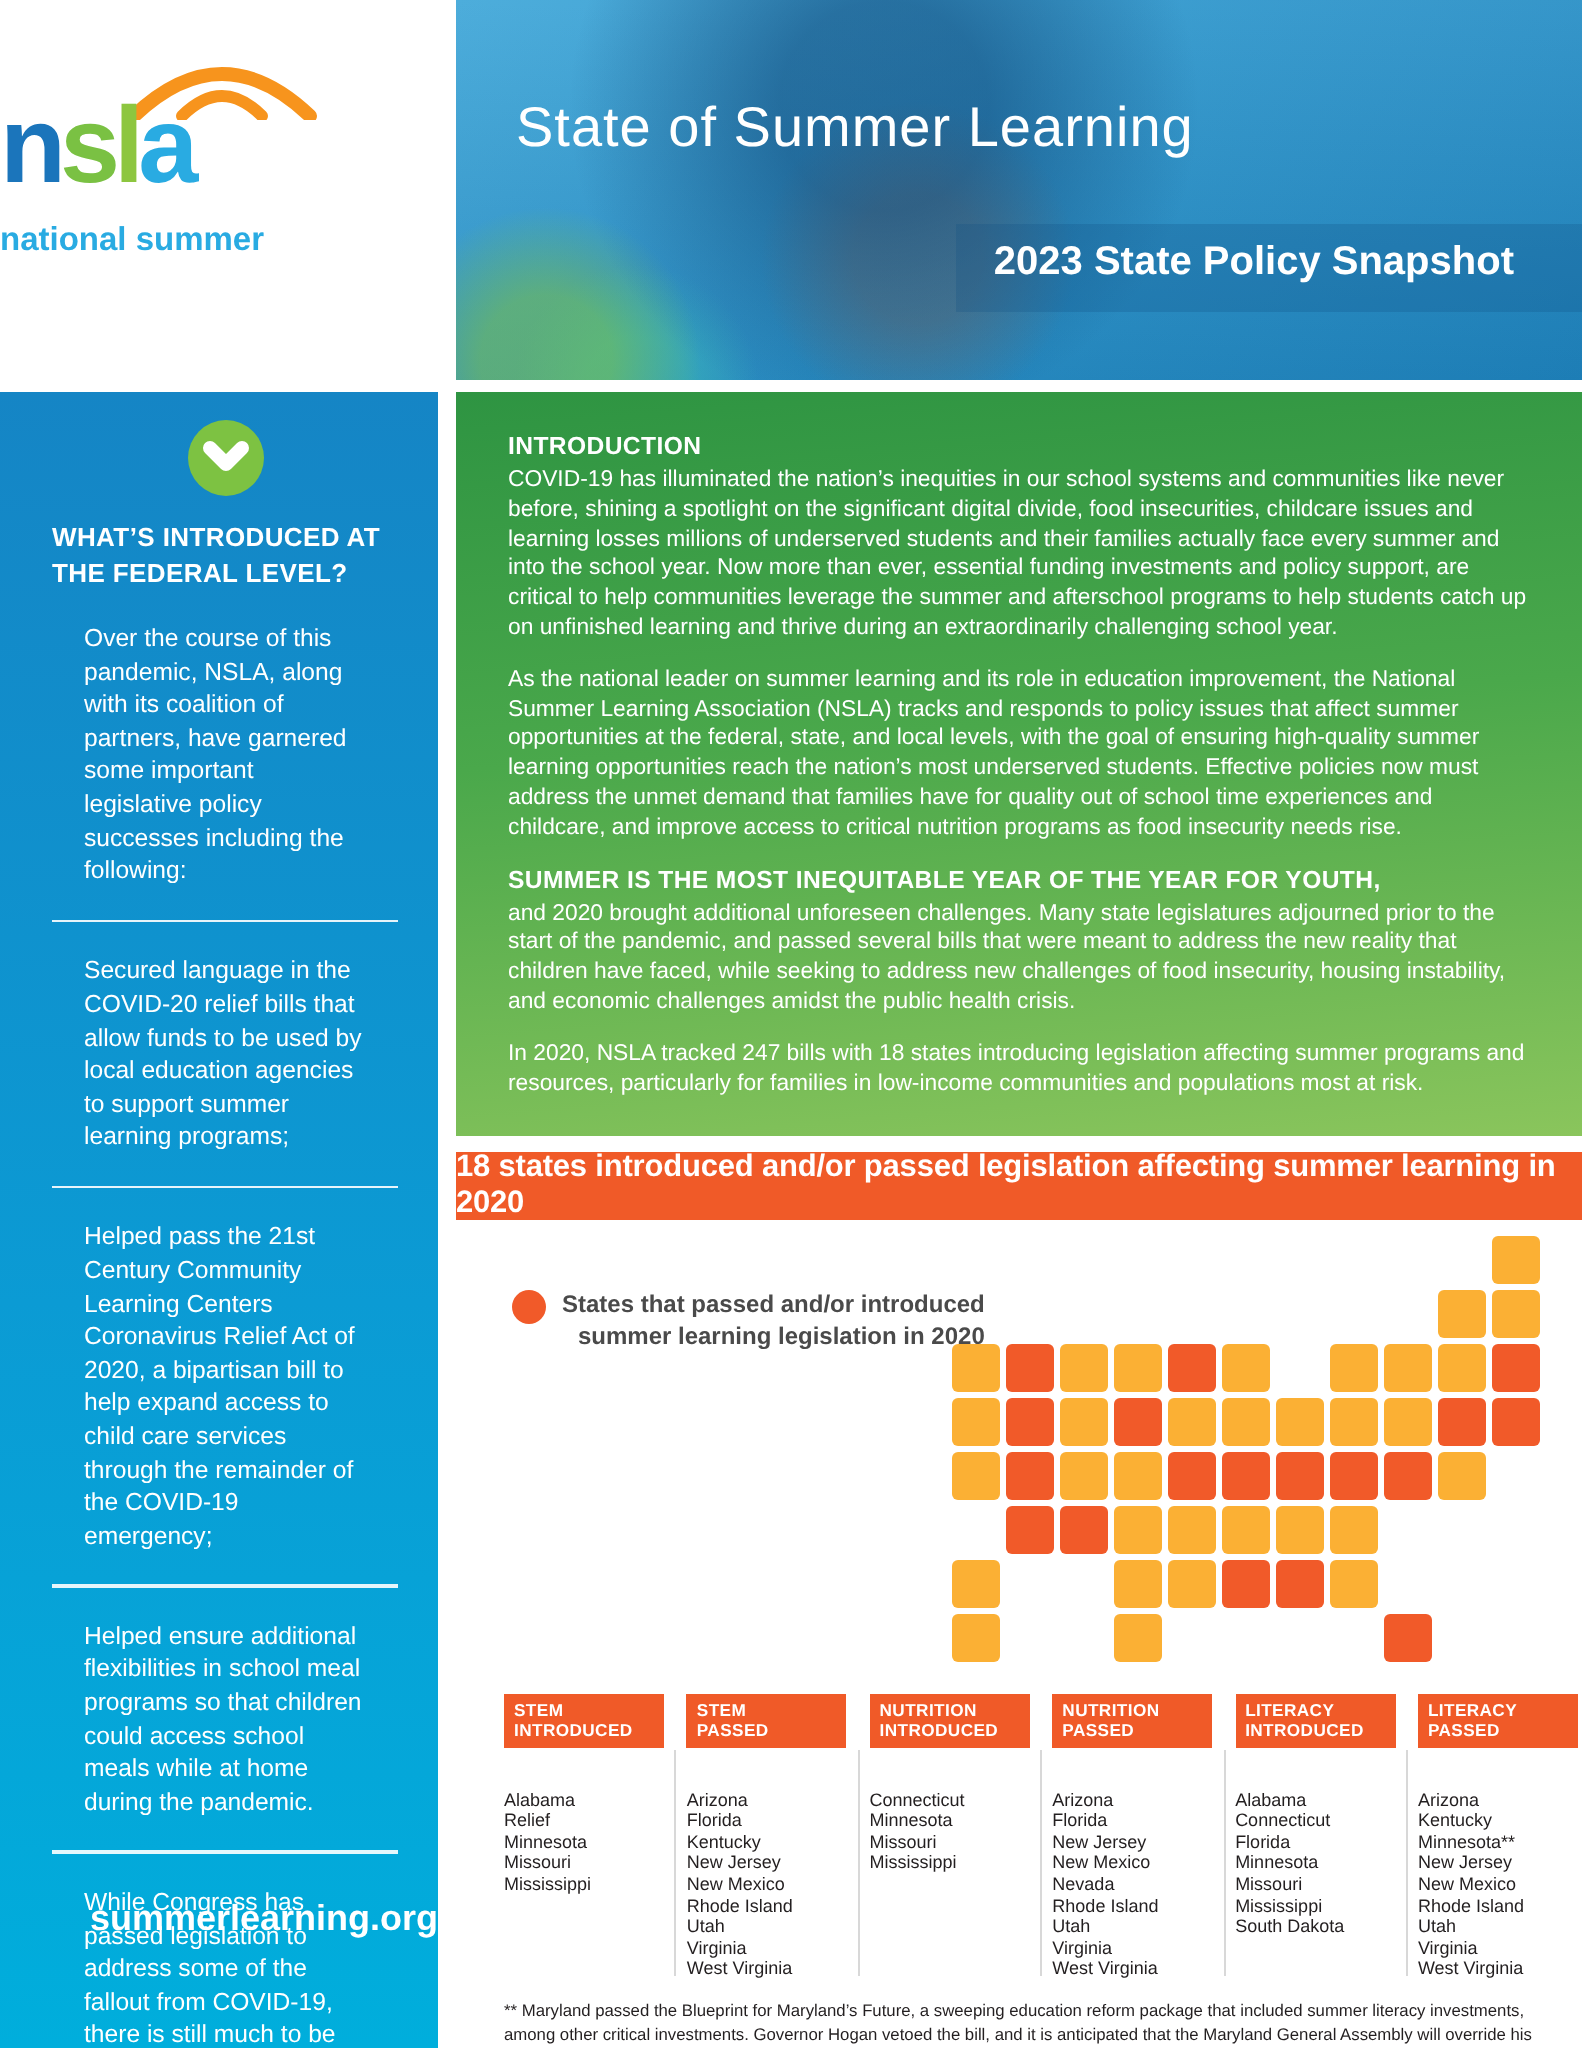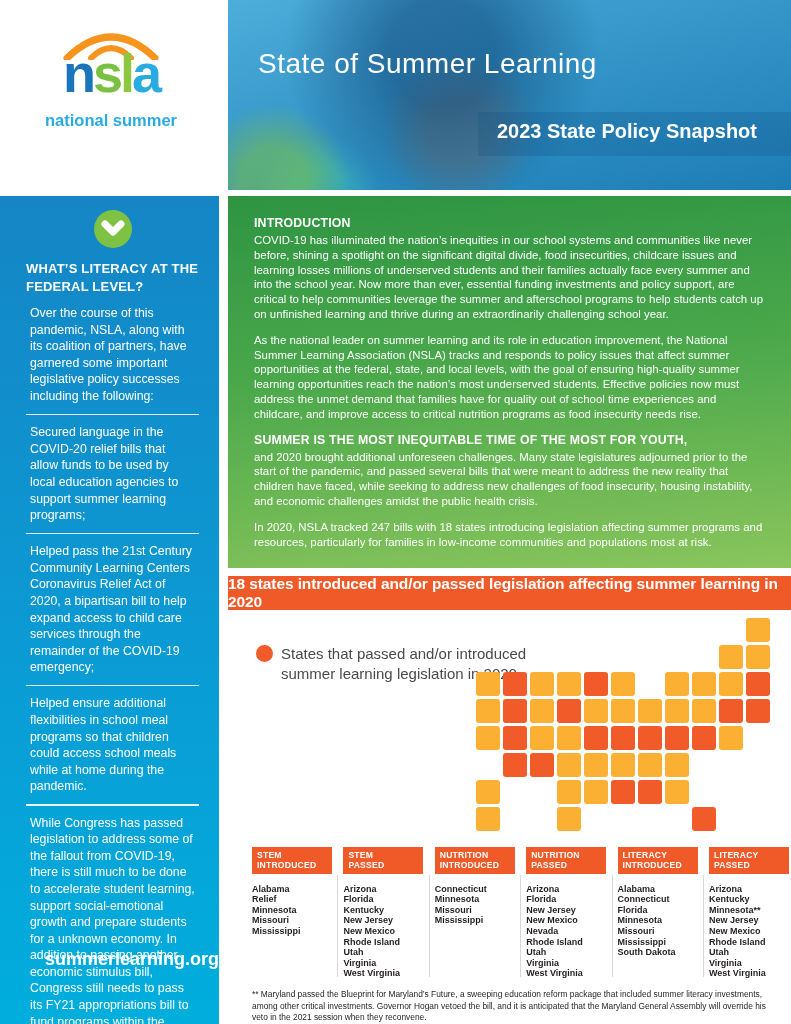--- a/index.html
+++ b/index.html
@@ -1,20 +1,20 @@
 <!DOCTYPE html>
 <html><head>
 <meta charset="utf-8">
 <style>
   html,body{margin:0;padding:0;background:#e8e8e8;}
   .page{position:relative;width:791px;height:1024px;background:#ffffff;overflow:hidden;
         font-family:"Liberation Sans",sans-serif;margin:0 auto;}
 
   
-  .logo-box{position:absolute;left:0;top:0;width:222px;height:196px;background:#fff;text-align:center;}
+  .logo-box{position:absolute;left:0;top:0;width:222px;height:196px;background:#fff;text-align:left;}
   .logo-arcs{display:block;margin:26px auto -14px auto;}
   .brand{font-size:54px;font-weight:bold;letter-spacing:-3px;line-height:1;}
   .org-name{margin-top:10px;font-size:16.5px;font-weight:bold;color:#29ABE2;line-height:1.25;}
 
   
   .hero{position:absolute;left:228px;top:0;width:563px;height:190px;overflow:hidden;
         background:linear-gradient(120deg,#3ea6d8 0%,#2d97cd 45%,#2189c2 100%);}
   .hero-photo{position:absolute;inset:0;
      background:
        radial-gradient(circle at 38% 28%, rgba(12,62,110,0.50) 0 14%, rgba(12,62,110,0) 42%),
@@ -28,52 +28,52 @@
   .hero-subtitle{position:absolute;right:34px;top:120px;color:#fff;font-size:20px;font-weight:bold;}
 
   
   .sidebar{position:absolute;left:0;top:196px;width:219px;height:828px;box-sizing:border-box;
         background:linear-gradient(180deg,#1585C5 0%,#0B9BD4 55%,#00AEDC 100%);
         padding:12px 20px 0 26px;color:#fff;}
   .chev-wrap{text-align:center;margin:2px 0 12px 0;}
   .chev-circle{display:inline-flex;align-items:center;justify-content:center;
         width:38px;height:38px;border-radius:50%;background:#7DC242;}
   .side-head{font-size:13px;font-weight:bold;line-height:1.35;margin:0 0 10px 0;letter-spacing:0.2px;}
-  .side-para{font-size:12.3px;line-height:16.6px;margin:4px;}
+  .side-para{font-size:12.3px;line-height:16.6px;margin:16px;}
   .side-divider{height:1.5px;background:rgba(255,255,255,0.9);margin:9px 0;}
   .website{position:absolute;left:0;right:0;bottom:54px;text-align:right;
         font-size:18px;font-weight:bold;color:#fff;cursor:pointer;}
 
   
   .main{position:absolute;left:228px;top:196px;width:563px;}
   .green{box-sizing:border-box;height:372px;padding:20px 26px 0 26px;color:#fff;
         background:linear-gradient(175deg,#2E9442 0%,#4AA84B 45%,#8AC55C 100%);overflow:hidden;}
   .green h3{font-size:12.3px;font-weight:bold;margin:0 0 3px 0;letter-spacing:0.2px;}
   .green p{font-size:11.4px;line-height:14.8px;margin:0 0 11px 0;}
   .green p.tight{margin-bottom:11px;}
 
   .banner{margin-top:8px;height:34px;background:#F05A28;color:#fff;display:flex;
         align-items:center;justify-content:center;font-size:15.5px;font-weight:bold;letter-spacing:-0.1px;}
 
   
   .map-section{position:relative;height:235px;background:#fff;}
   .legend{position:absolute;left:28px;top:34px;display:flex;align-items:flex-start;gap:8px;}
   .legend-dot{width:17px;height:17px;border-radius:50%;background:#F15A29;flex:0 0 auto;margin-top:1px;}
-  .legend-text{font-size:15px;font-weight:400;color:#4a4a4a;line-height:1.35;}
+  .legend-text{font-size:12px;font-weight:700;color:#4a4a4a;line-height:1.35;text-align:right;}
   .tile-map{position:absolute;left:248px;top:8px;width:298px;height:217px;}
   .tile{position:absolute;width:24px;height:24px;border-radius:3px;}
 
   
   .cols{display:flex;margin:2px 0 0 24px;width:537px;}
   .state-col{position:relative;width:80px;margin-right:11.4px;}
   .state-col:last-child{margin-right:0;}
   .state-col + .state-col::before{content:"";position:absolute;left:-6px;top:28px;bottom:2px;width:1px;background:#d8d8d8;}
   .col-head{background:#F05A28;color:#fff;font-weight:bold;font-size:8.6px;line-height:1.2;
         text-transform:uppercase;padding:3px 5px;letter-spacing:0.2px;}
-  .col-list{margin-top:10px;font-weight:bold;}
+  .col-list{margin-top:21px;}
   .state-item{font-size:9px;line-height:10.6px;color:#231F20;}
 
   .footnote{margin:10px 0 0 24px;width:528px;font-size:8.4px;line-height:11.6px;color:#231F20;}
 </style>
 </head>
 <body>
 
 <div class="page">
 
   <div class="logo-box">
@@ -95,42 +95,42 @@
   </div>
 
   <div class="sidebar">
     <div class="chev-wrap">
       <span class="chev-circle">
         <svg width="24" height="18" viewBox="0 0 24 18">
           <polyline points="4,4 12,12 20,4" fill="none" stroke="#ffffff" stroke-width="7" stroke-linecap="round" stroke-linejoin="round"></polyline>
         </svg>
       </span>
     </div>
-    <h2 class="side-head">WHAT’S LITERACY AT THE FEDERAL LEVEL?</h2>
+    <h2 class="side-head">WHAT’S INTRODUCED AT THE FEDERAL LEVEL?</h2>
     <div id="sidebar-paras">
         <p class="side-para">Over the course of this pandemic, NSLA, along with its coalition of partners, have garnered some important legislative policy successes including the following:</p>
         <div class="side-divider"></div>
         <p class="side-para">Secured language in the COVID-20 relief bills that allow funds to be used by local education agencies to support summer learning programs;</p>
         <div class="side-divider"></div>
         <p class="side-para">Helped pass the 21st Century Community Learning Centers Coronavirus Relief Act of 2020, a bipartisan bill to help expand access to child care services through the remainder of the COVID-19 emergency;</p>
         <div class="side-divider"></div>
         <p class="side-para">Helped ensure additional flexibilities in school meal programs so that children could access school meals while at home during the pandemic.</p>
         <div class="side-divider"></div>
         <p class="side-para">While Congress has passed legislation to address some of the fallout from COVID-19, there is still much to be done to accelerate student learning, support social-emotional growth and prepare students for a unknown economy. In addition to passing another economic stimulus bill, Congress still needs to pass its FY21 appropriations bill to fund programs within the Every Student Succeeds Act (ESSA), youth workforce programs, and nutrition programs that all support summer learning opportunities for all children.</p>
       </div>
     <div class="website">summerlearning.org</div>
   </div>
 
   <div class="main">
 
     <section class="green">
       <h3>INTRODUCTION</h3>
       <p>COVID-19 has illuminated the nation’s inequities in our school systems and communities like never before, shining a spotlight on the significant digital divide, food insecurities, childcare issues and learning losses millions of underserved students and their families actually face every summer and into the school year.  Now more than ever, essential funding investments and policy support, are critical to help communities leverage the summer and afterschool programs to help students catch up on unfinished learning and thrive during an extraordinarily challenging school year.</p>
       <p>As the national leader on summer learning and its role in education improvement, the National Summer Learning Association (NSLA) tracks and responds to policy issues that affect summer opportunities at the federal, state, and local levels, with the goal of ensuring high-quality summer learning opportunities reach the nation’s most underserved students. Effective policies now must address the unmet demand that families have for quality out of school time experiences and childcare, and improve access to critical nutrition programs as food insecurity needs rise.</p>
-      <h3>SUMMER IS THE MOST INEQUITABLE TIME OF THE MOST FOR YOUTH,</h3>
+      <h3>SUMMER IS THE MOST INEQUITABLE YEAR OF THE YEAR FOR YOUTH,</h3>
       <p class="tight">and 2020 brought additional unforeseen challenges. Many state legislatures adjourned prior to the start of the pandemic, and passed several bills that were meant to address the new reality that children have faced, while seeking to address new challenges of food insecurity, housing instability, and economic challenges amidst the public health crisis.</p>
       <p>In 2020, NSLA tracked 247 bills with 18 states introducing legislation affecting summer programs and resources, particularly for families in low-income communities and populations most at risk.</p>
     </section>
 
     <div class="banner">18 states introduced and/or passed legislation affecting summer learning in 2020</div>
 
     <section class="map-section">
       <div class="legend">
         <span class="legend-dot"></span>
         <div class="legend-text">

